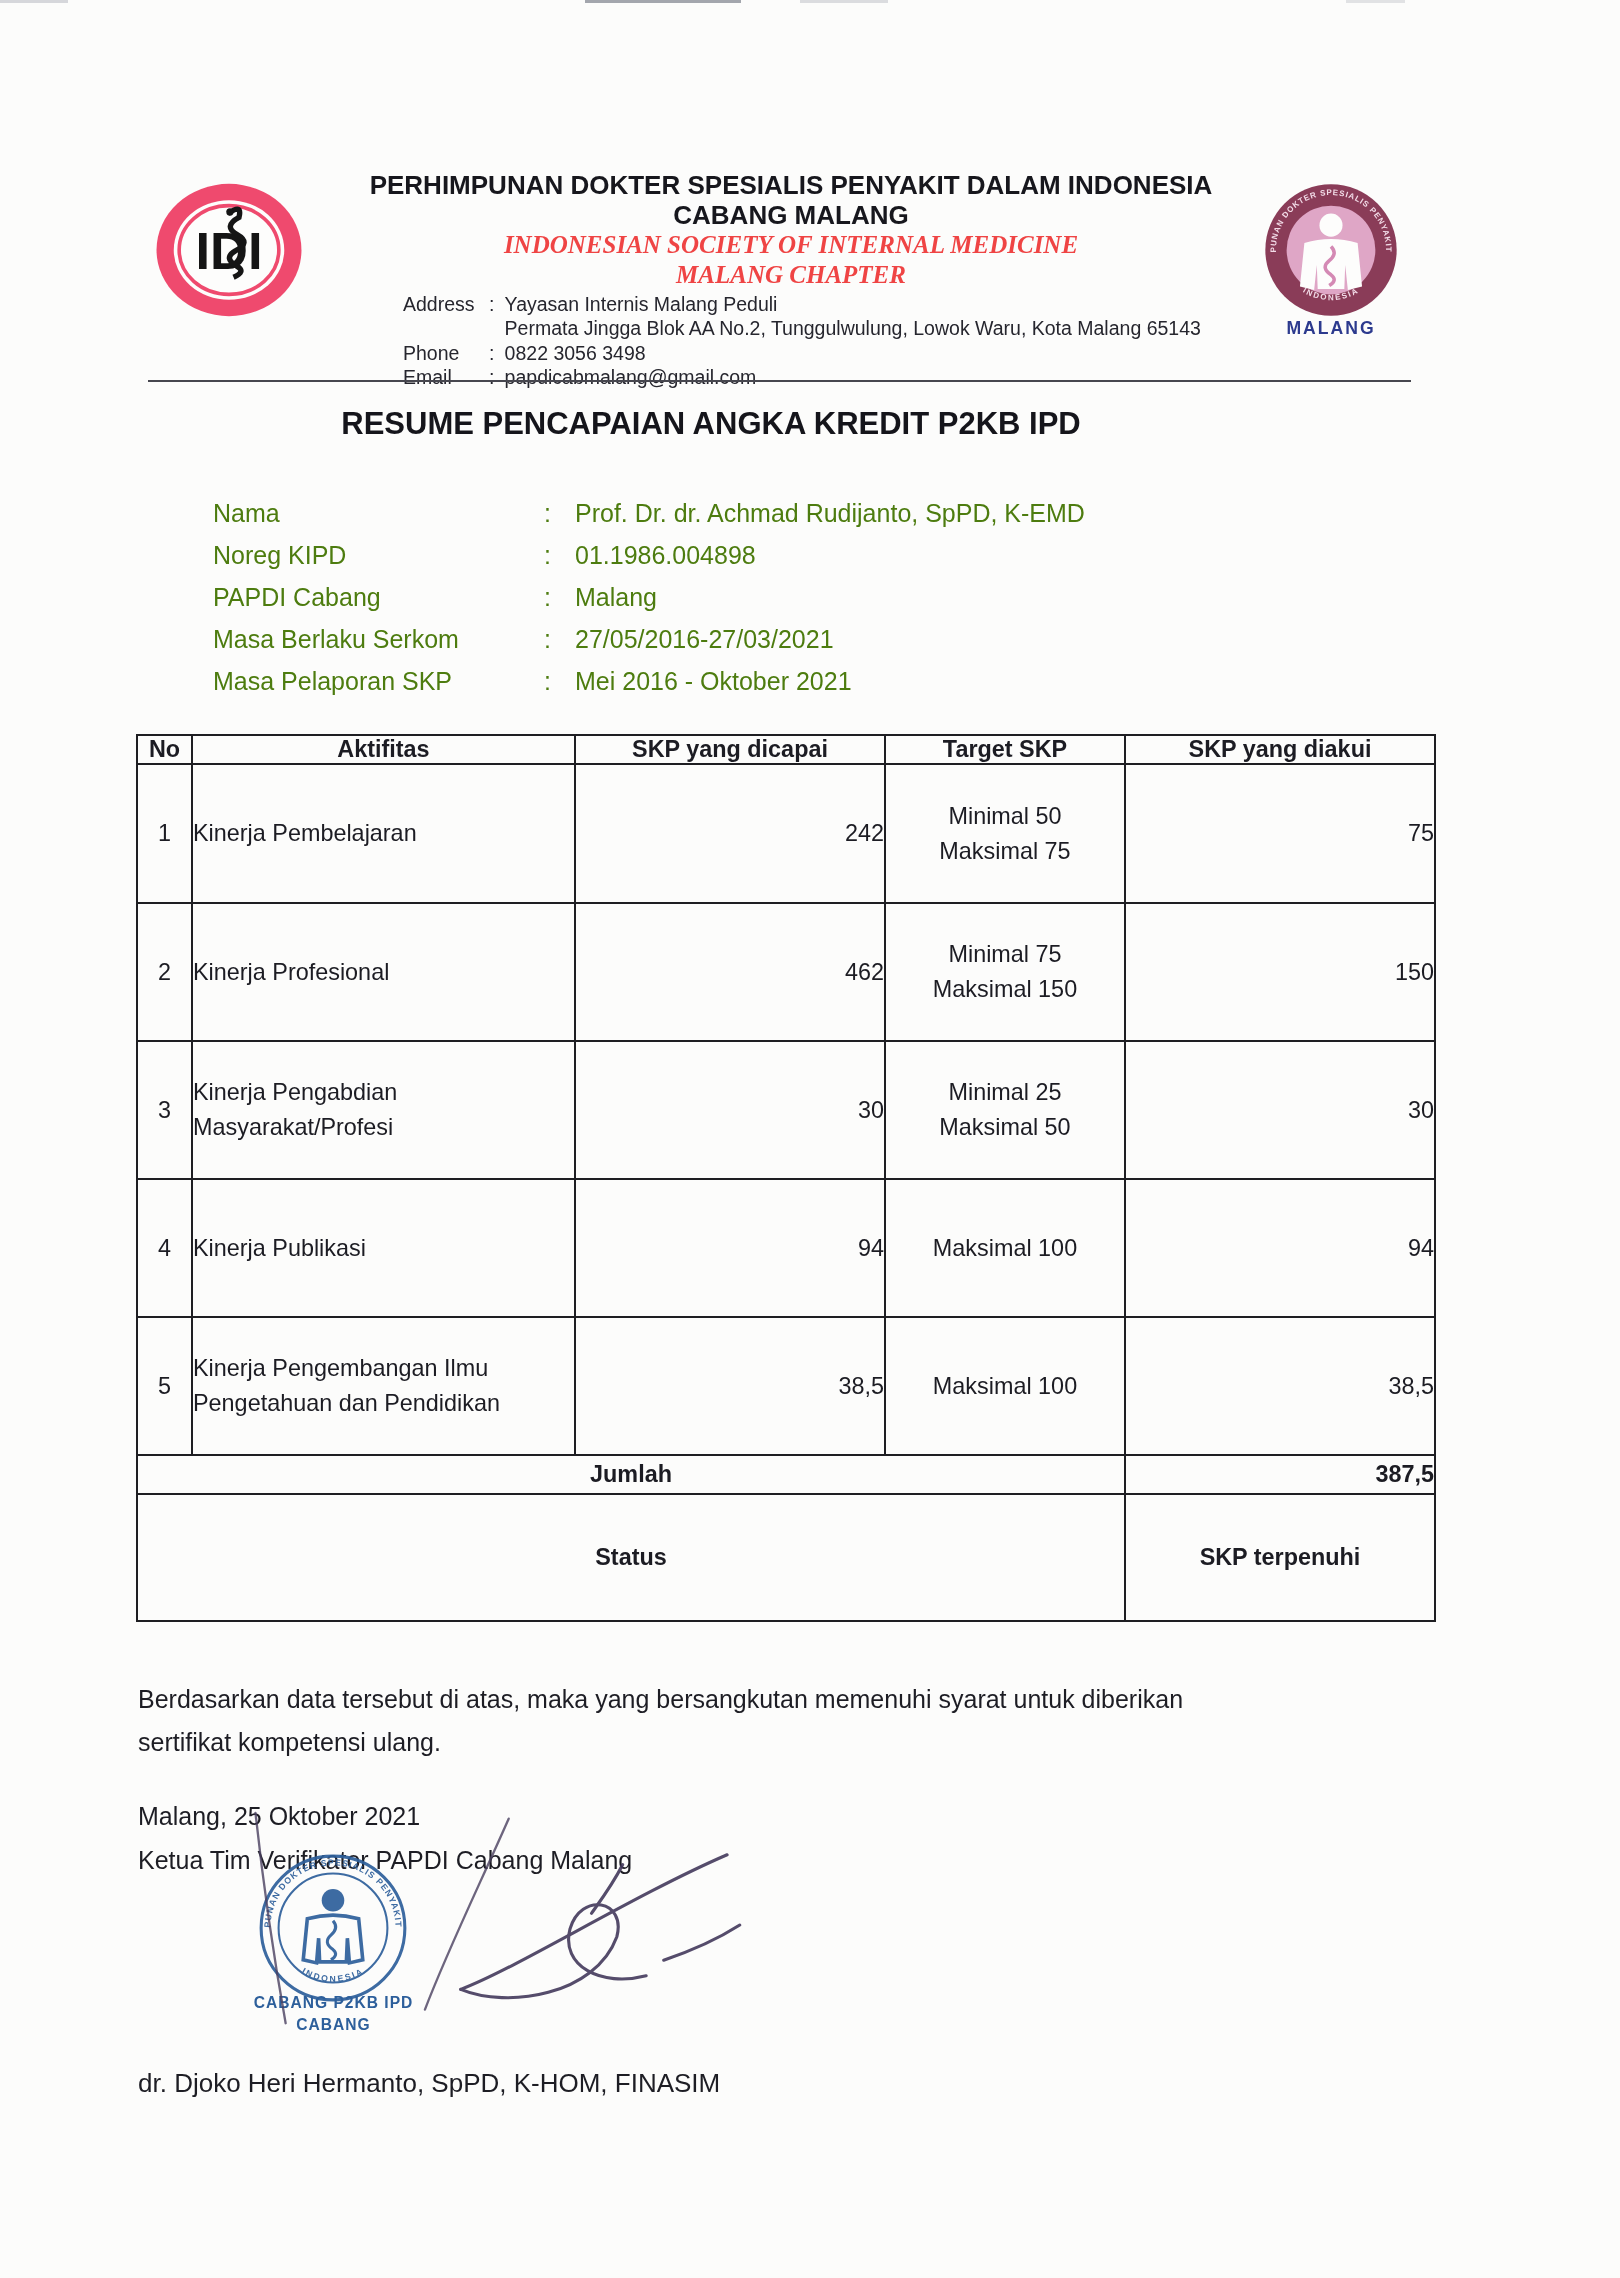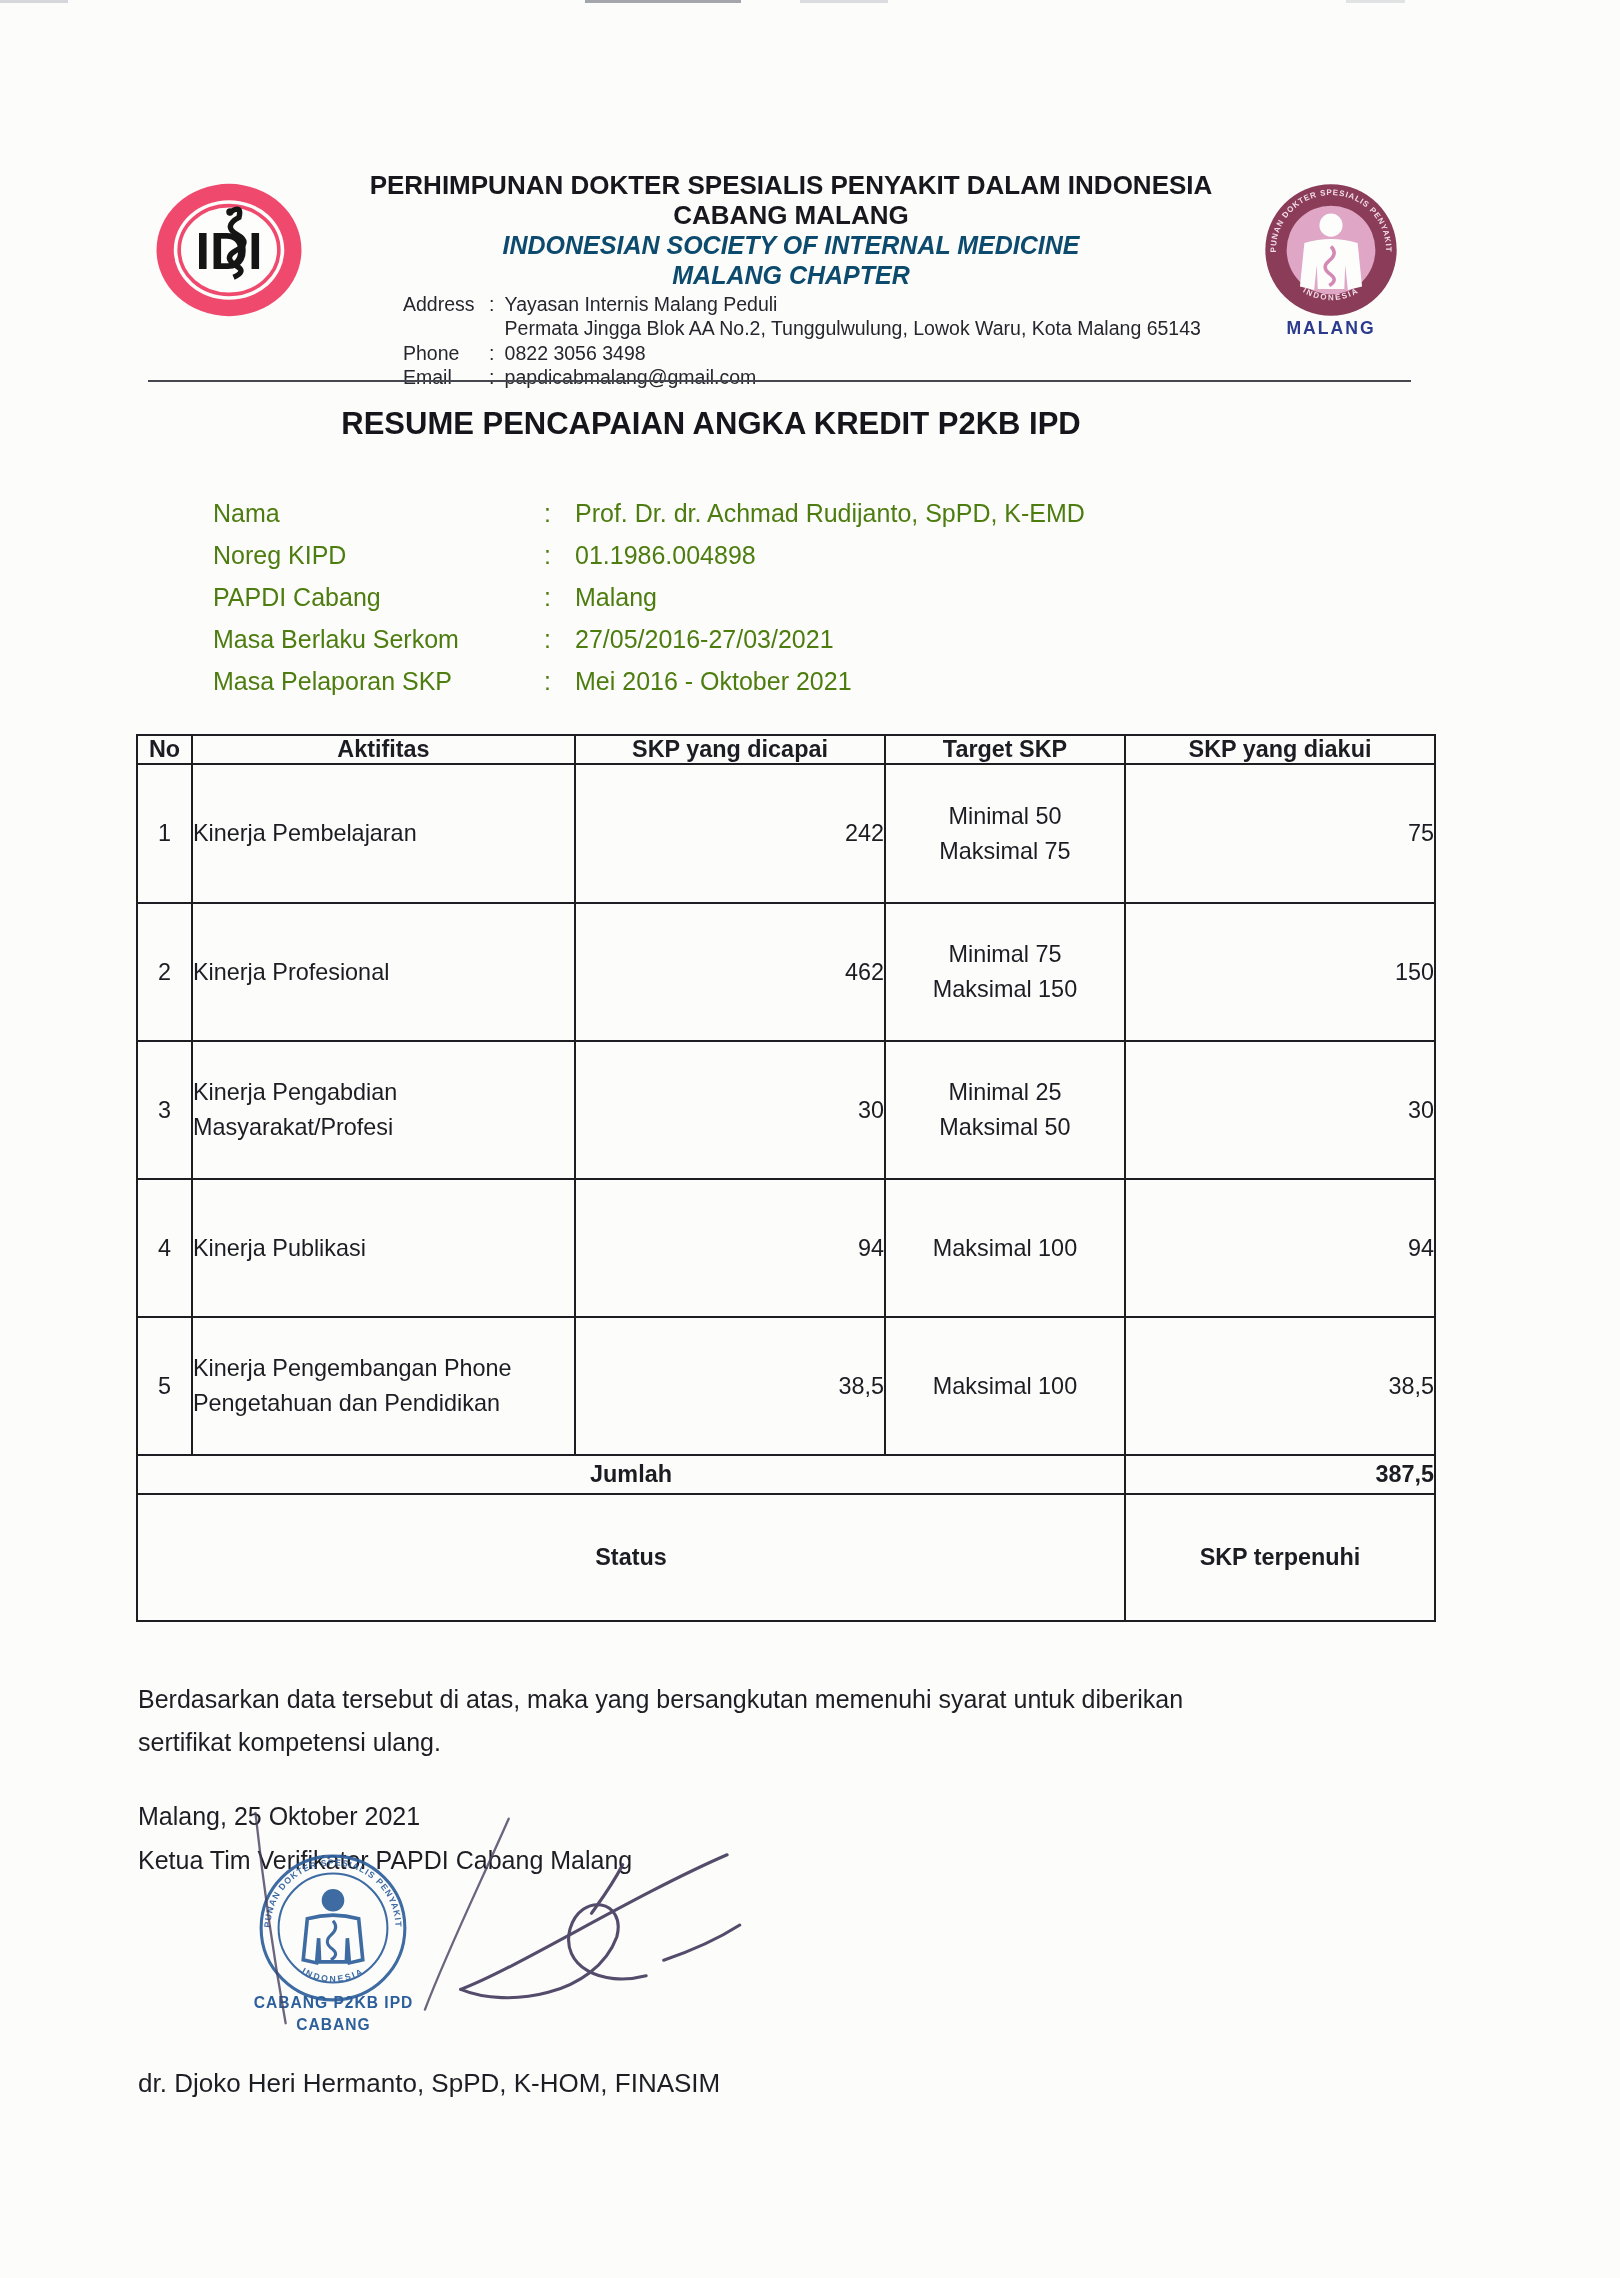--- a/index.html
+++ b/index.html
@@ -11,21 +11,21 @@
   
   .scan-edge{position:absolute;top:0;left:0;width:100%;height:3.9px;}
   .scan-edge i{position:absolute;top:0;height:2.9px;background:#8f93a0;opacity:.55;}
   
   .idi-logo{position:absolute;left:152px;top:179px;width:154px;height:142px;}
   .papdi-logo{position:absolute;left:1260px;top:179px;width:142px;height:142px;}
   .papdi-caption{position:absolute;left:1250px;top:318px;width:162px;text-align:center;
     font-size:17.6px;font-weight:bold;letter-spacing:2px;color:#2c3a8e;}
   .org-block{position:absolute;left:322px;top:170px;width:938px;text-align:center;line-height:30px;}
   .org-l1,.org-l2{font-size:26px;font-weight:bold;color:#17171d;}
-  .org-l3,.org-l4{font-size:25px;font-weight:bold;font-style:italic;color:#0c4a6e;}
+  .org-l3,.org-l4{font-size:25px;font-weight:bold;font-style:italic;color:#ef4444;font-family:Liberation Serif, serif;}
   .addr-block{position:absolute;left:403px;top:292px;font-size:19.5px;color:#26262e;line-height:24.4px;}
   .addr-row{display:grid;grid-template-columns:86px 15.6px auto;}
   .addr-row .v{white-space:nowrap;}
   .rule{position:absolute;left:148px;top:380px;width:1263px;border-top:2.9px solid #47474f;}
   
   .title{position:absolute;left:0;top:406px;width:1352px;box-sizing:border-box;padding-left:70px;
     text-align:center;font-size:31px;font-weight:bold;color:#15151b;}
   .info{position:absolute;left:213px;top:499px;font-size:25px;color:#4d7c0f;}
   .info-row{display:grid;grid-template-columns:331px 31px auto;height:42px;align-items:start;}
   
@@ -200,21 +200,21 @@
       </tr>
       <tr style="height:138px">
         <td class="c">4</td>
         <td class="l pre">Kinerja Publikasi</td>
         <td class="r">94</td>
         <td class="c pre">Maksimal 100</td>
         <td class="r">94</td>
       </tr>
       <tr style="height:138px">
         <td class="c">5</td>
-        <td class="l pre">Kinerja Pengembangan Phone
+        <td class="l pre">Kinerja Pengembangan Ilmu
 Pengetahuan dan Pendidikan</td>
         <td class="r">38,5</td>
         <td class="c pre">Maksimal 100</td>
         <td class="r">38,5</td>
       </tr>
       <tr style="height:39px" class="bold">
         <td colspan="4" class="c">Jumlah</td>
         <td class="r">387,5</td>
       </tr>
       <tr style="height:127px" class="bold">

